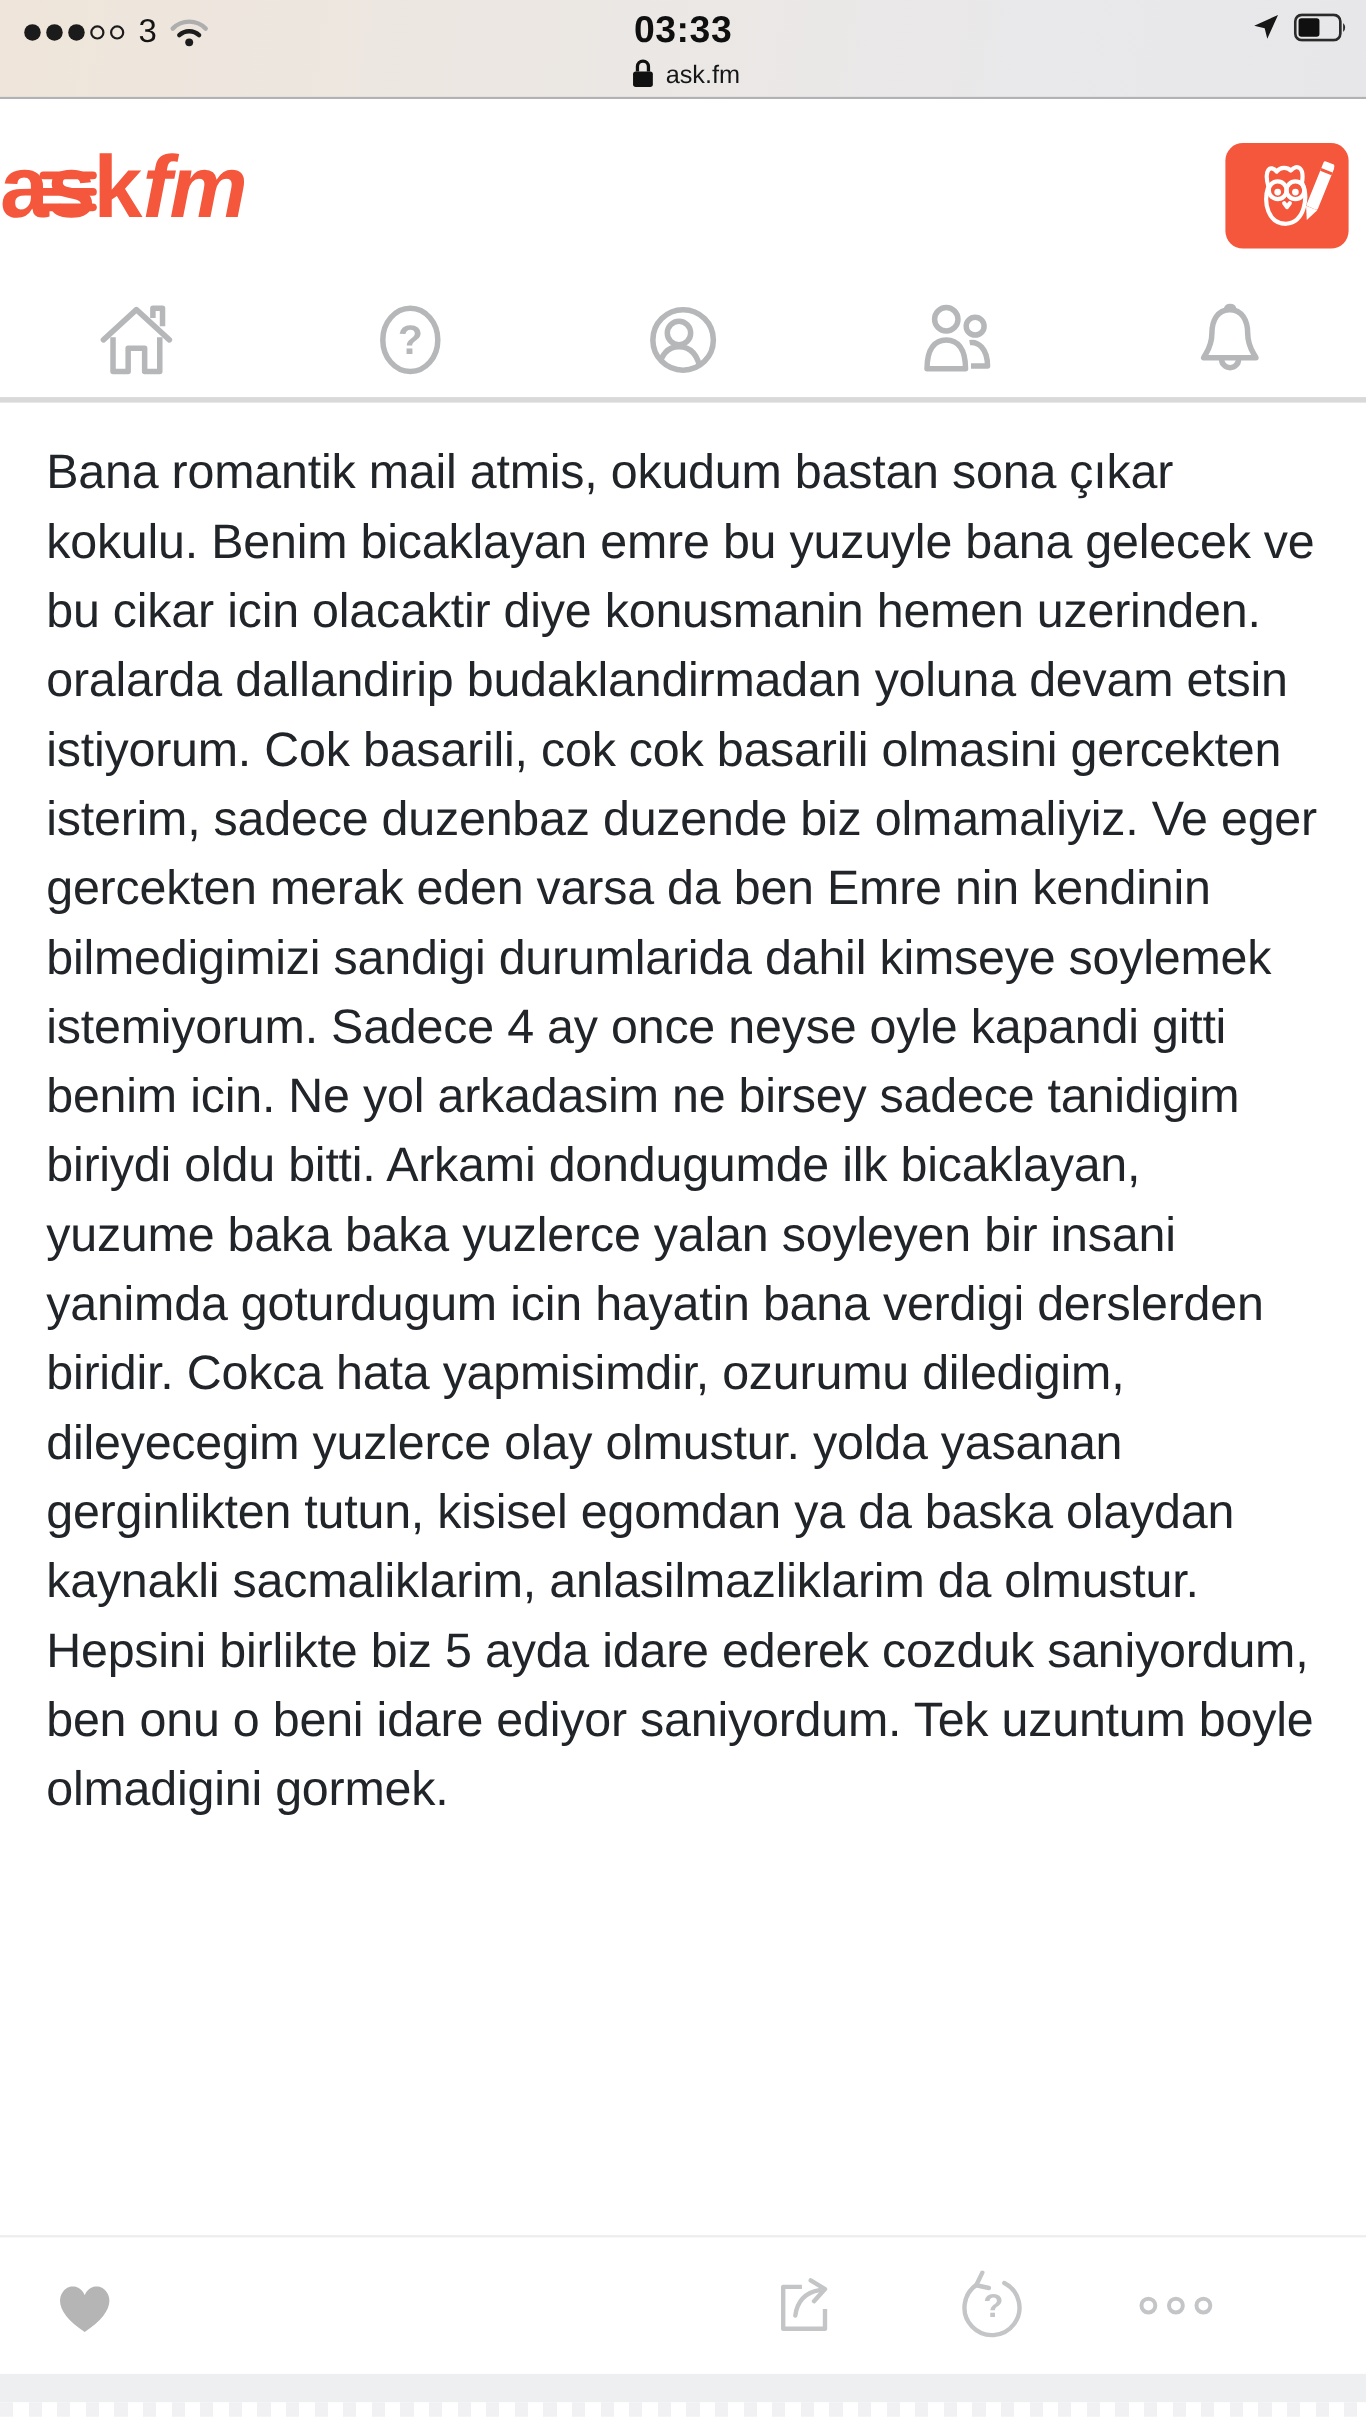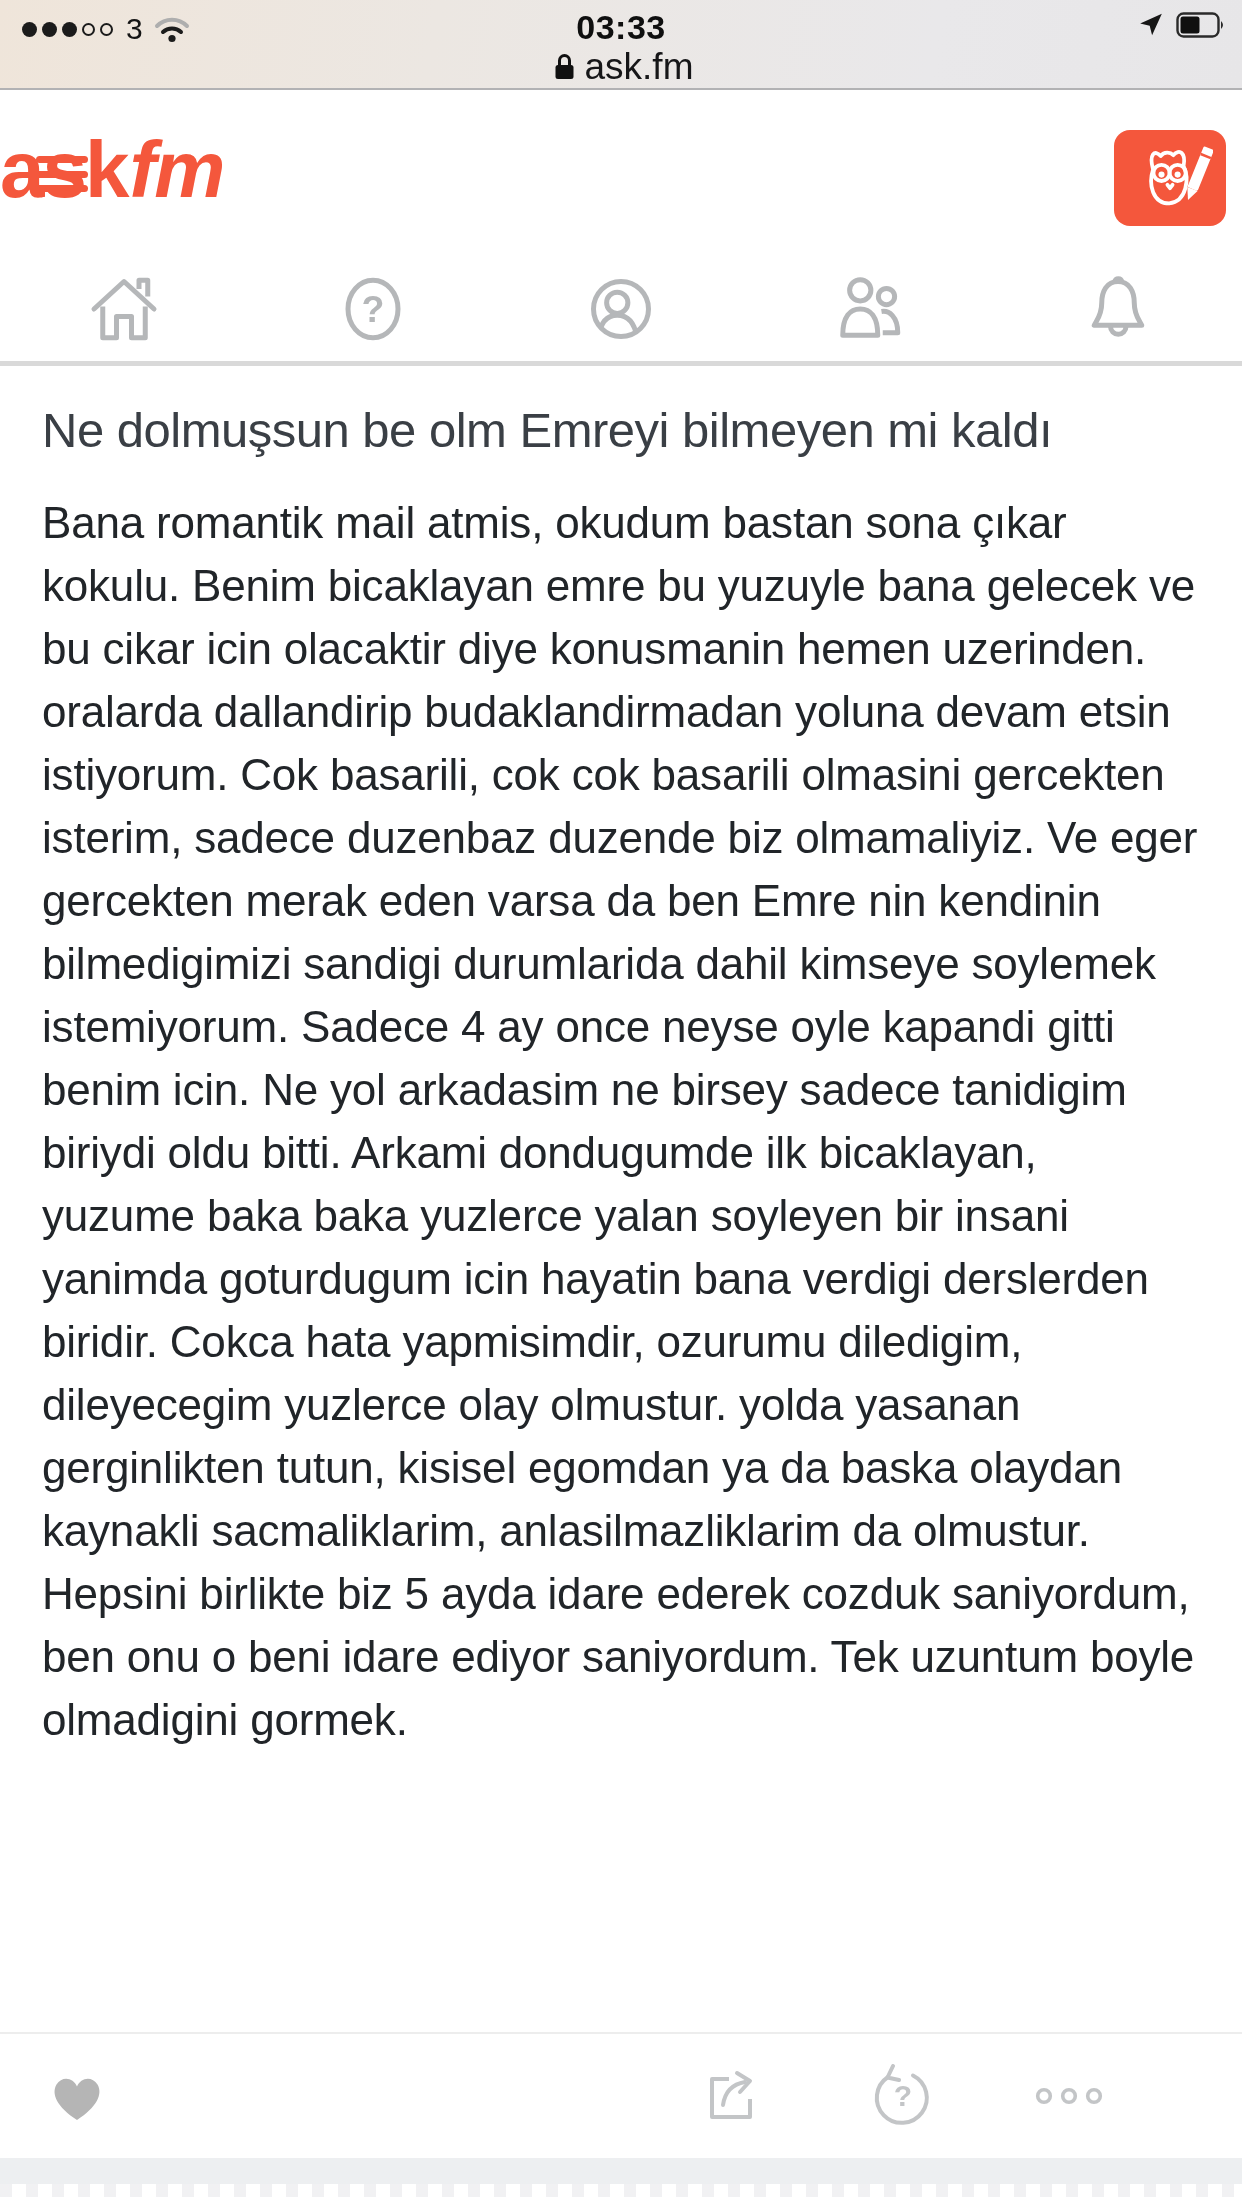--- a/index.html
+++ b/index.html
@@ -30,21 +30,21 @@
   .dot.empty{width:13px;height:13px;border:2px solid #1b1b1b;background:transparent;}
   .carrier{font-size:30px;color:#141414;margin:0 6px 0 8px;line-height:1;}
   .sb-time{
     position:absolute;top:8px;left:0;right:0;text-align:center;
     font-size:34px;font-weight:bold;color:#0f0f0f;letter-spacing:0.5px;
   }
   .sb-right{position:absolute;right:16px;top:12px;display:flex;align-items:center;gap:12px;}
   .sb-url{
     position:absolute;top:47px;left:4px;right:0;height:40px;
     display:flex;justify-content:center;align-items:center;gap:9px;
-    font-size:37px;color:#161618;
+    font-size:23px;color:#161618;
   }
 
   
   .header{position:absolute;top:92px;left:0;right:0;height:164px;background:#fff;}
   .hamburger{
     position:absolute;left:36px;top:64px;width:52px;height:36px;
     display:flex;flex-direction:column;justify-content:space-between;
     background:none;border:none;padding:0;cursor:pointer;
   }
   .hamburger span{display:block;height:7px;border-radius:4px;background:var(--accent);}
@@ -202,21 +202,20 @@
   <div class="nav-item">
     <svg width="80" height="80" viewBox="0 0 64 64" fill="none" stroke-width="4">
       <path d="M29.5 10 a2.8 2.8 0 0 1 5.5 0" stroke-linecap="round"></path>
       <path d="M32 10 C23 10 19 18 19 27 C19 37 15 41 13 45 H51 C49 41 45 37 45 27 C45 18 41 10 32 10 Z" stroke-linejoin="round"></path>
       <path d="M26 46 a6.2 6.2 0 0 0 12.4 0" stroke-linecap="round"></path>
     </svg>
   </div>
 </nav>
 
 <main class="content">
-  <h1 class="question">Ne dolmuşsun be olm Emreyi bilmeyen mi kaldı</h1>
   <div class="answer">
     <p>Bana romantik mail atmis, okudum bastan sona çıkar kokulu. Benim bicaklayan emre bu yuzuyle bana gelecek ve bu cikar icin olacaktir diye konusmanin hemen uzerinden.</p>
     <p>oralarda dallandirip budaklandirmadan yoluna devam etsin istiyorum. Cok basarili, cok cok basarili olmasini gercekten isterim, sadece duzenbaz duzende biz olmamaliyiz. Ve eger gercekten merak eden varsa da ben Emre nin kendinin bilmedigimizi sandigi durumlarida dahil kimseye soylemek istemiyorum. Sadece 4 ay once neyse oyle kapandi gitti benim icin. Ne yol arkadasim ne birsey sadece tanidigim biriydi oldu bitti. Arkami dondugumde ilk bicaklayan, yuzume baka baka yuzlerce yalan soyleyen bir insani yanimda goturdugum icin hayatin bana verdigi derslerden biridir. Cokca hata yapmisimdir, ozurumu diledigim, dileyecegim yuzlerce olay olmustur. yolda yasanan gerginlikten tutun, kisisel egomdan ya da baska olaydan kaynakli sacmaliklarim, anlasilmazliklarim da olmustur. Hepsini birlikte biz 5 ayda idare ederek cozduk saniyordum, ben onu o beni idare ediyor saniyordum. Tek uzuntum boyle olmadigini gormek.</p>
   </div>
 </main>
 
 <div class="actionbar">
   <button class="act act-like">
     <svg width="64" height="60" viewBox="0 0 64 60">
       <path d="M32 54 C12 41 6 28 11.5 18.5 C17 9.5 28.5 11.5 32 20.5 C35.5 11.5 47 9.5 52.5 18.5 C58 28 52 41 32 54 Z" fill="#b5b5b5"></path>

